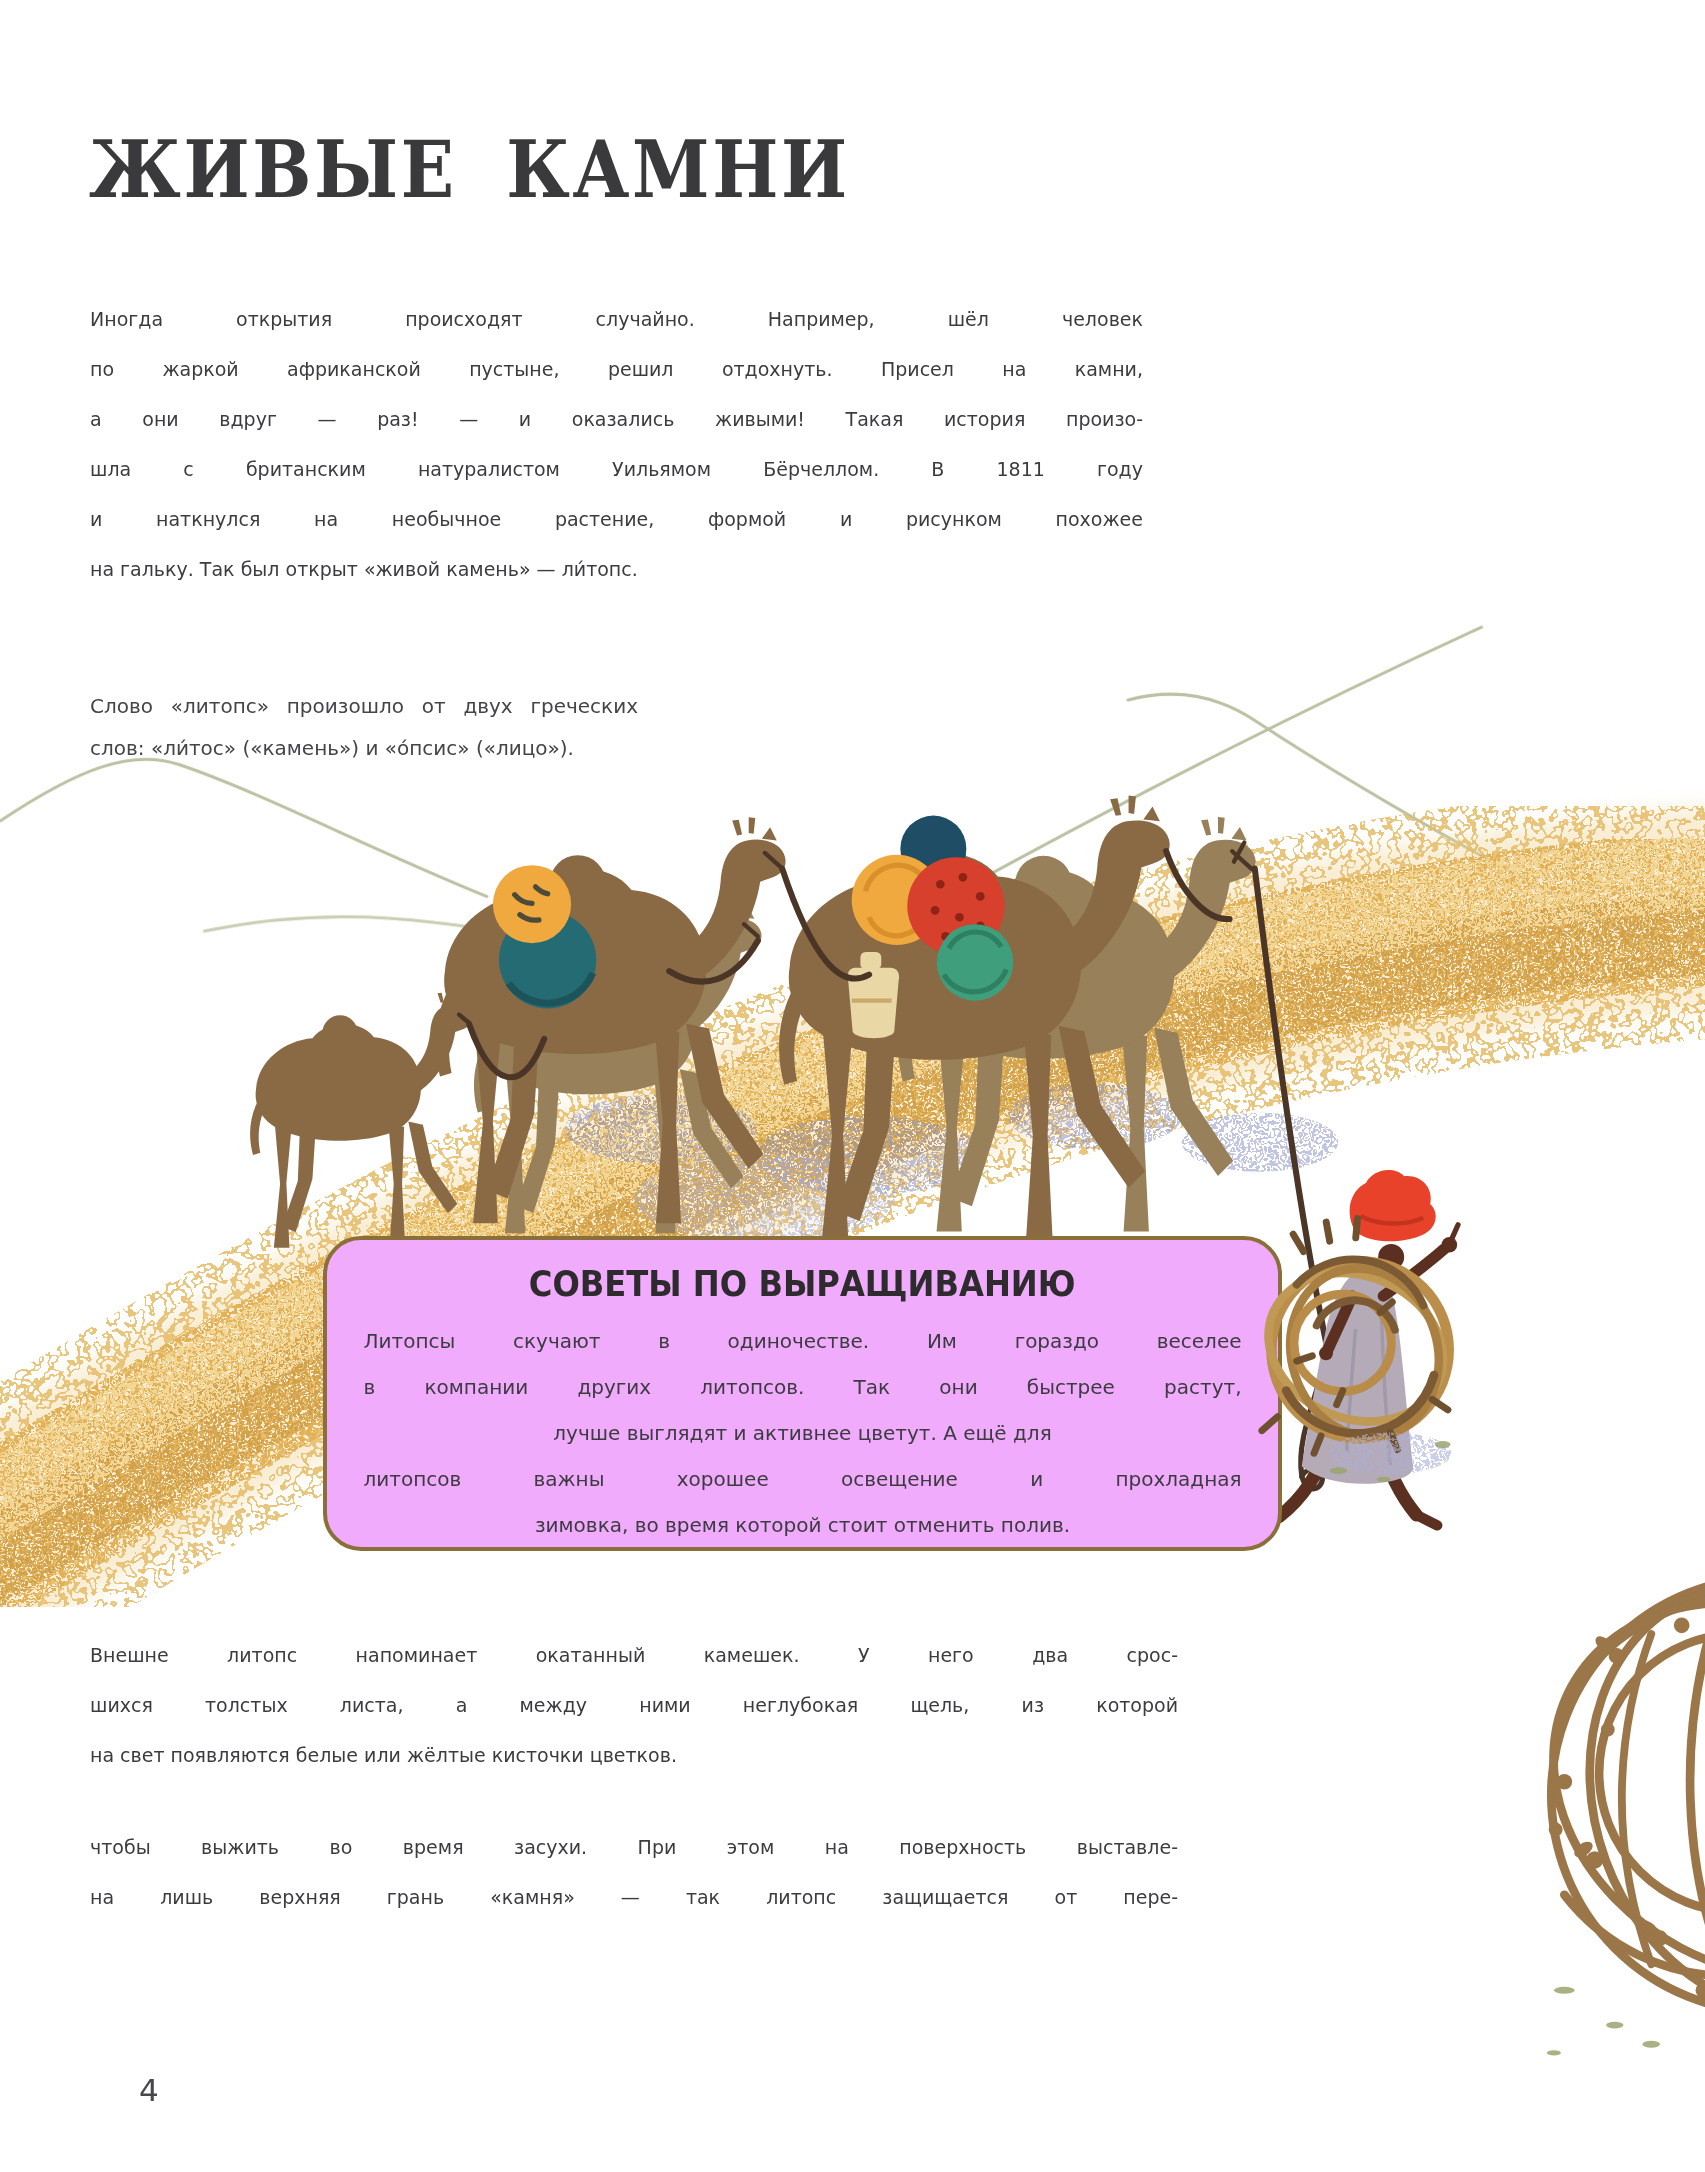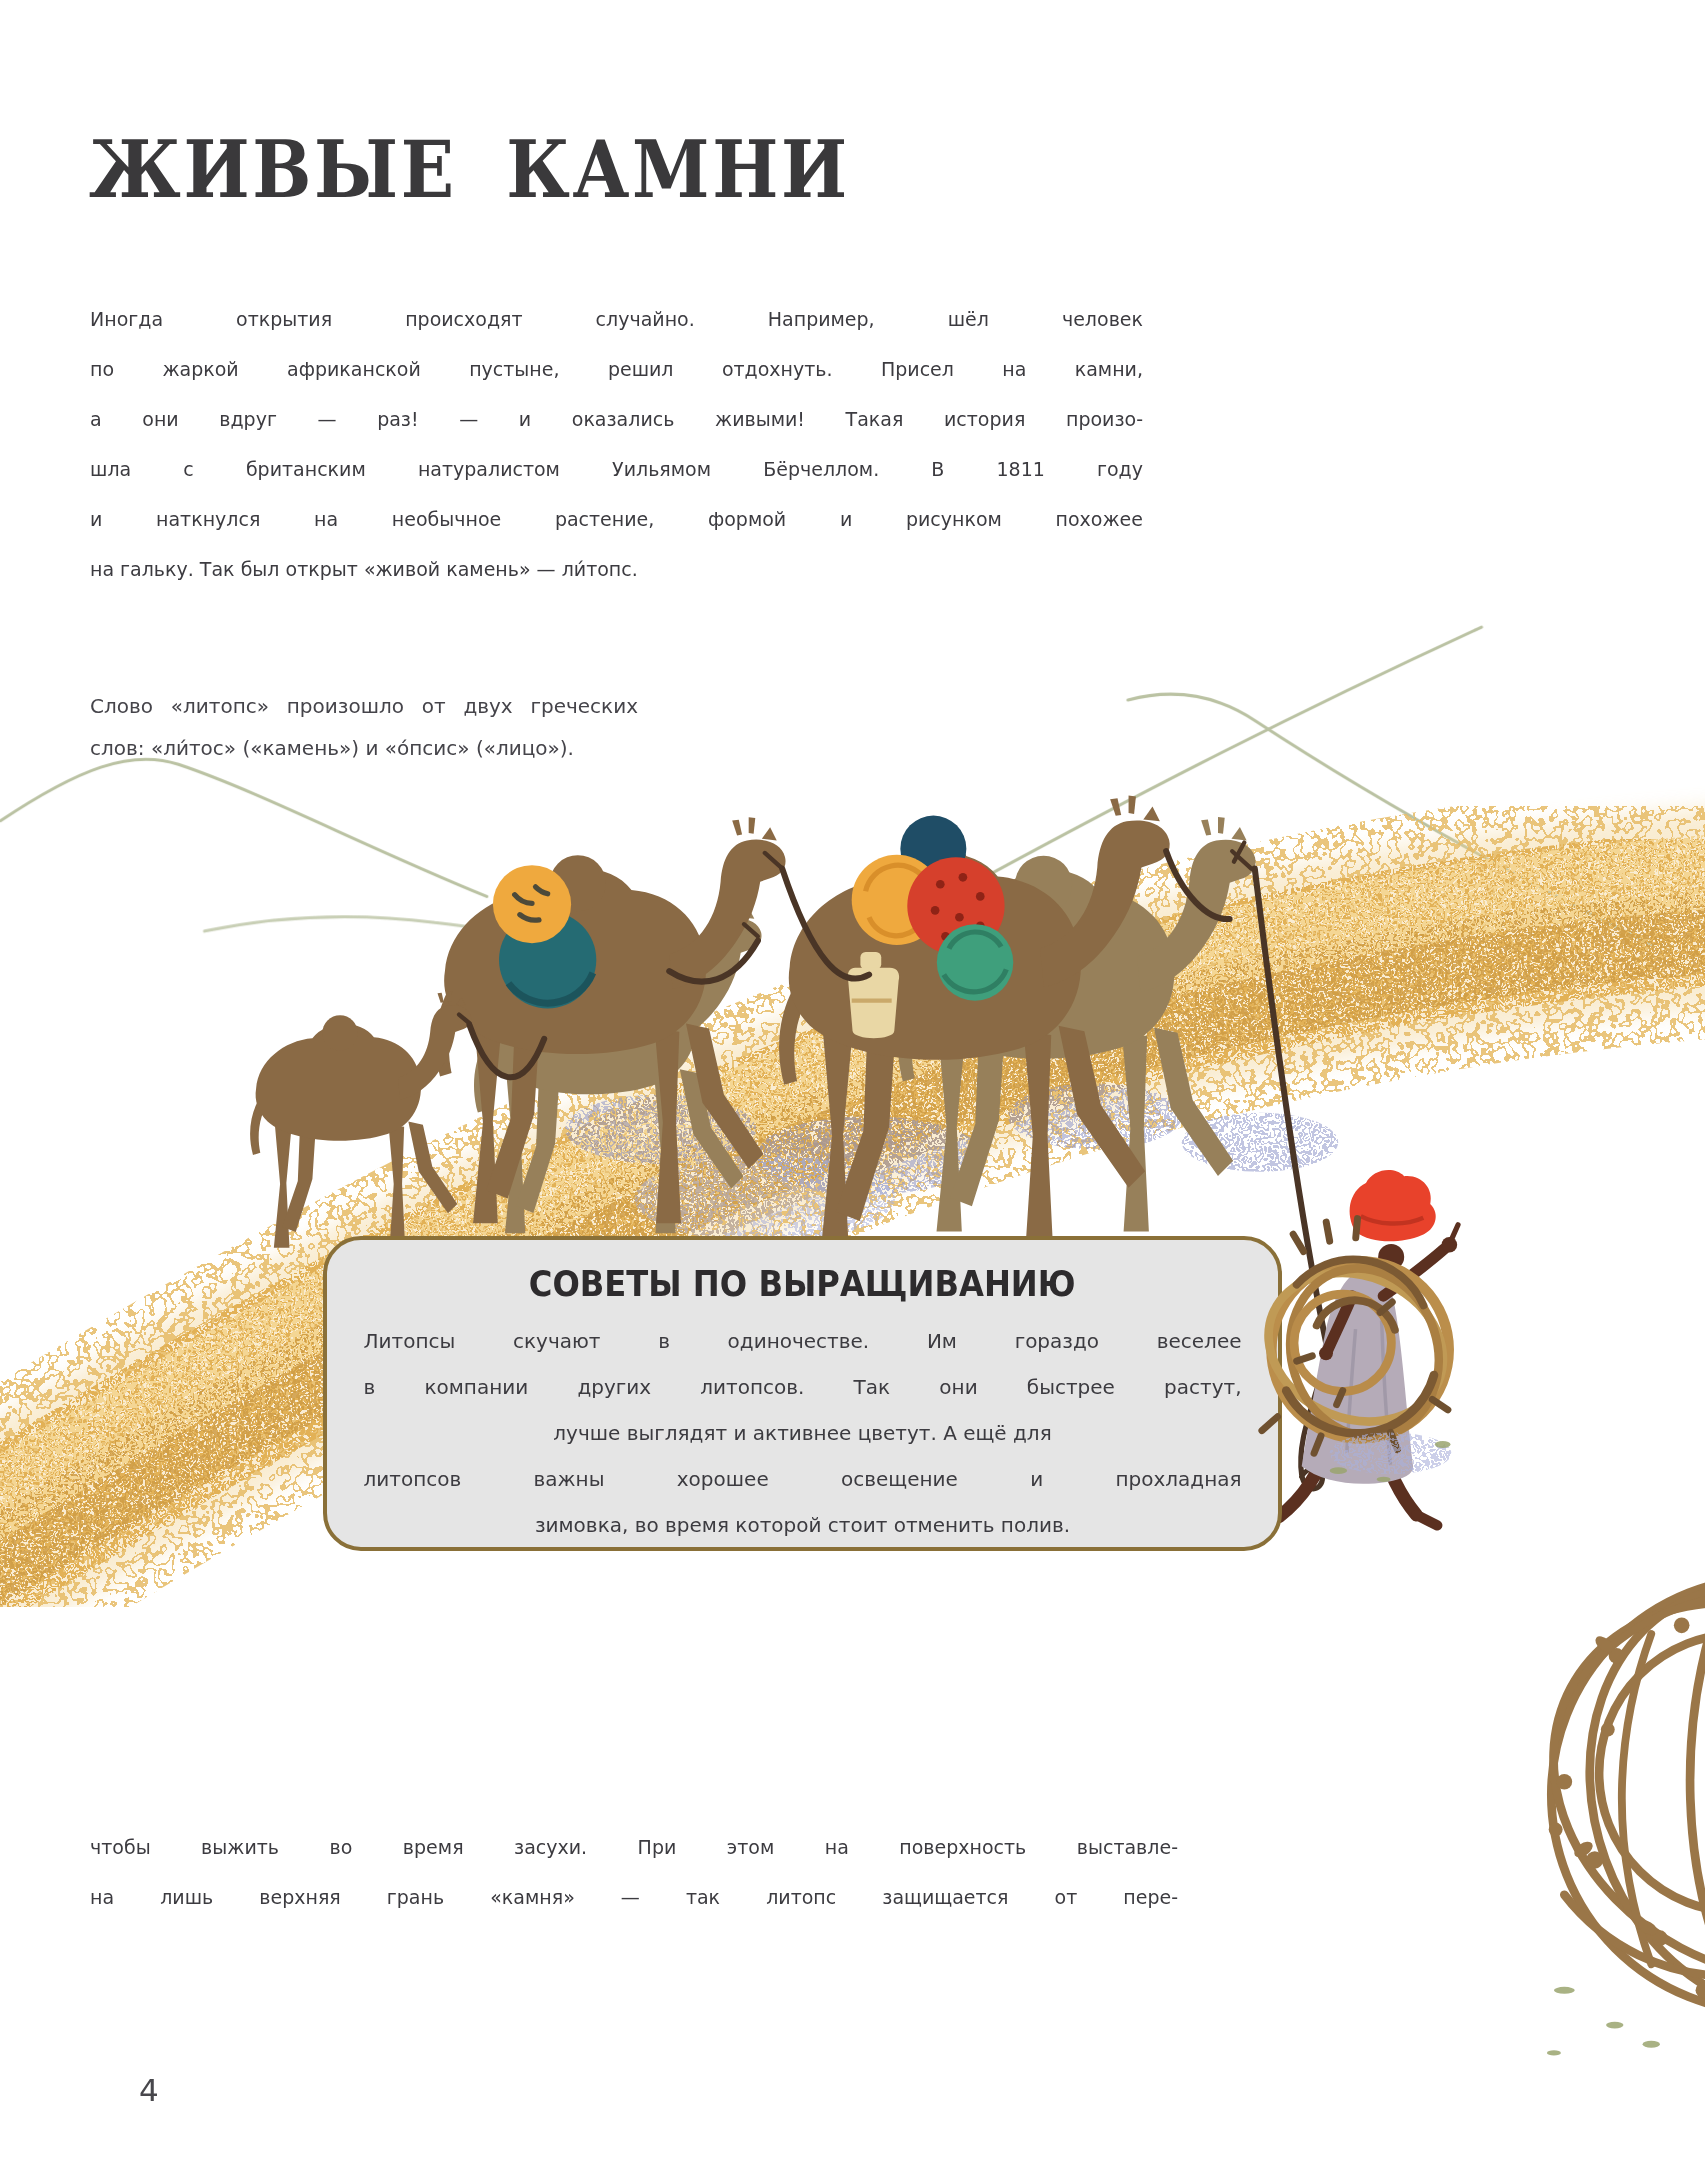--- a/index.html
+++ b/index.html
@@ -25,21 +25,21 @@
   .jline{text-align-last:justify;}
   .lline{text-align-last:left;}
   .cline{text-align-last:center;}
   #intro{left:90px;top:294px;width:1053px;}
   #etymology{left:90px;top:685px;width:548px;}
   #etymology .bline{font-size:20px;line-height:42px;height:42px;color:#45444a;}
   #body2{left:90px;top:1630px;width:1088px;}
   #body3{left:90px;top:1822px;width:1088px;}
   #tips-box{
     position:absolute;left:323px;top:1236px;width:959px;height:315px;
-    background:#e5e5e5;
+    background:#f0abfc;
     border:4.3px solid #8a7038;border-radius:38px;
     box-sizing:border-box;
     z-index:2;
   }
   #tips-title{
     margin-top:24px;text-align:center;
     font-weight:700;font-size:35px;color:#2d2b2d;
     letter-spacing:0px;
   }
   #tips-title span{display:inline-block;transform:scaleX(0.92);transform-origin:center;}
@@ -291,20 +291,25 @@
       <ellipse cx="1896" cy="2218" rx="12" ry="7" transform="rotate(30 1896 2218)"></ellipse>
     </g>
     <g fill="#9aa56f" opacity="0.85">
       <ellipse cx="1800" cy="2290" rx="12" ry="4"></ellipse>
       <ellipse cx="1858" cy="2330" rx="10" ry="4"></ellipse>
       <ellipse cx="1788" cy="2362" rx="8" ry="3"></ellipse>
       <ellipse cx="1900" cy="2352" rx="10" ry="4"></ellipse>
     </g>
   </svg>
 
+  <div id="body2" class="para">
+    <div class="bline jline">Внешне литопс напоминает окатанный камешек. У него два срос-</div>
+    <div class="bline jline">шихся толстых листа, а между ними неглубокая щель, из которой</div>
+    <div class="bline lline">на свет появляются белые или жёлтые кисточки цветков.</div>
+  </div>
 
   <div id="body3" class="para">
     <div class="bline jline">чтобы выжить во время засухи. При этом на поверхность выставле-</div>
     <div class="bline jline">на лишь верхняя грань «камня» — так литопс защищается от пере-</div>
   </div>
 
   <div id="page-number">4</div>
 
 </div>
 

